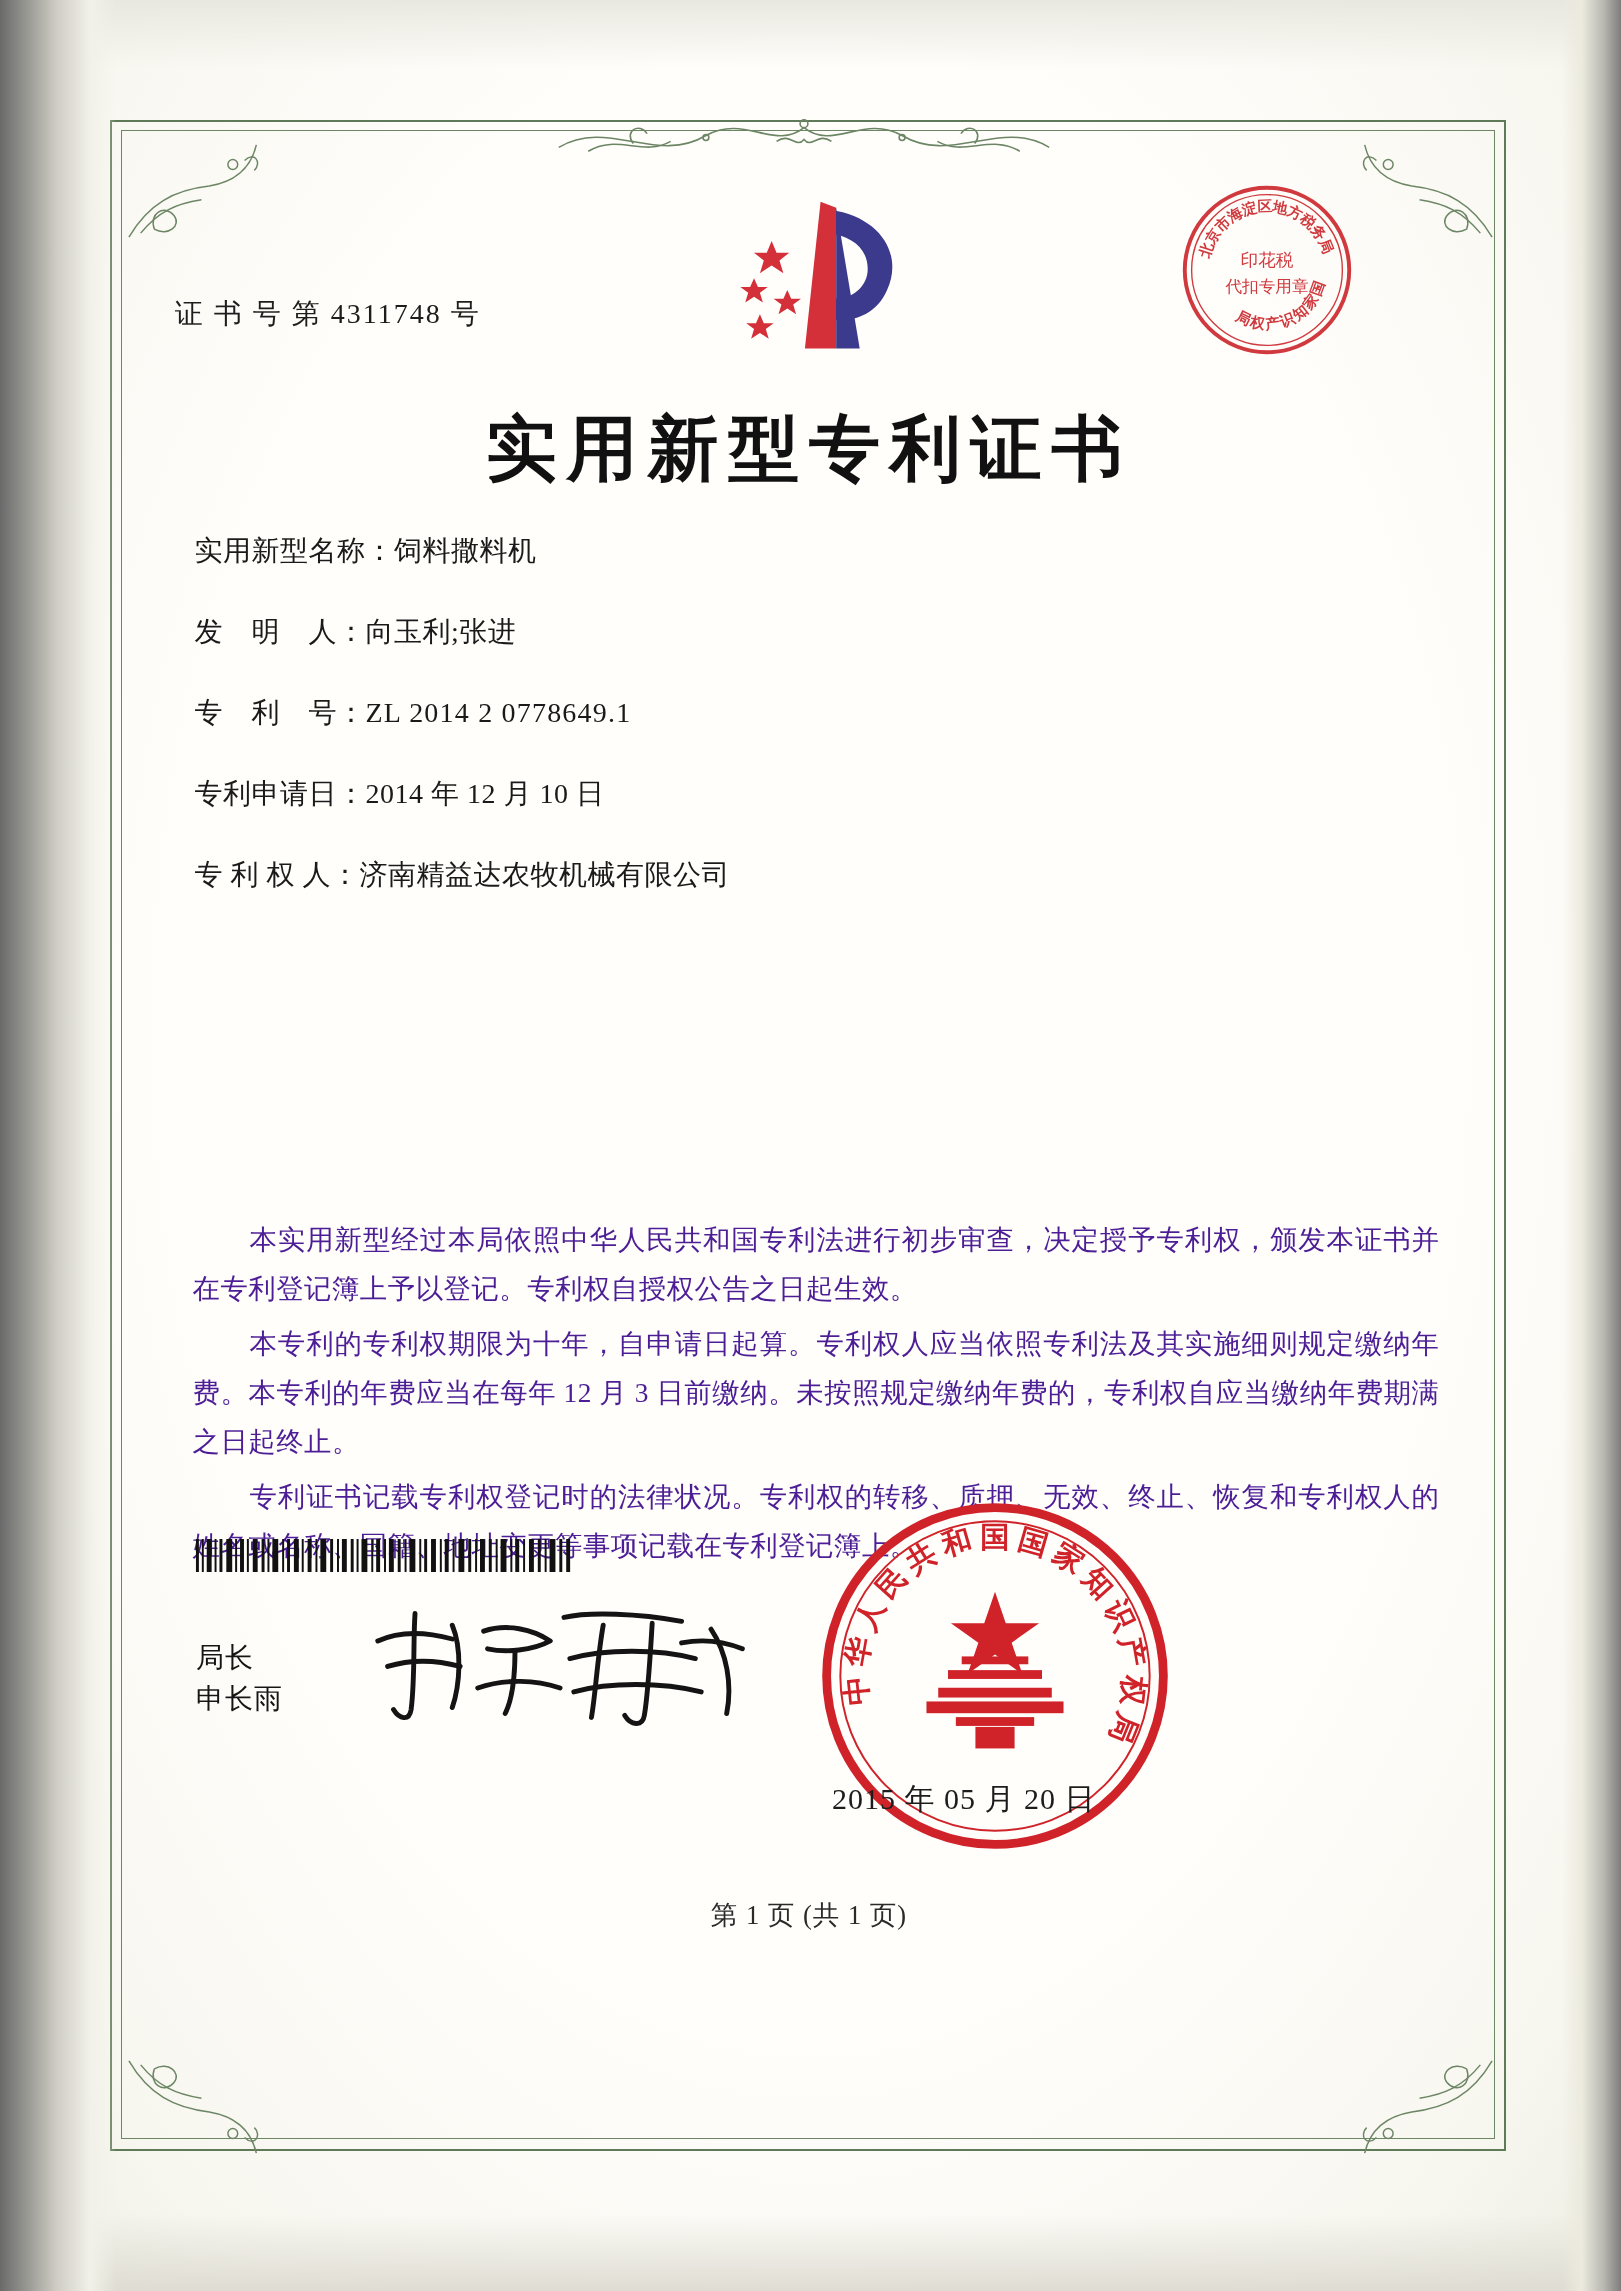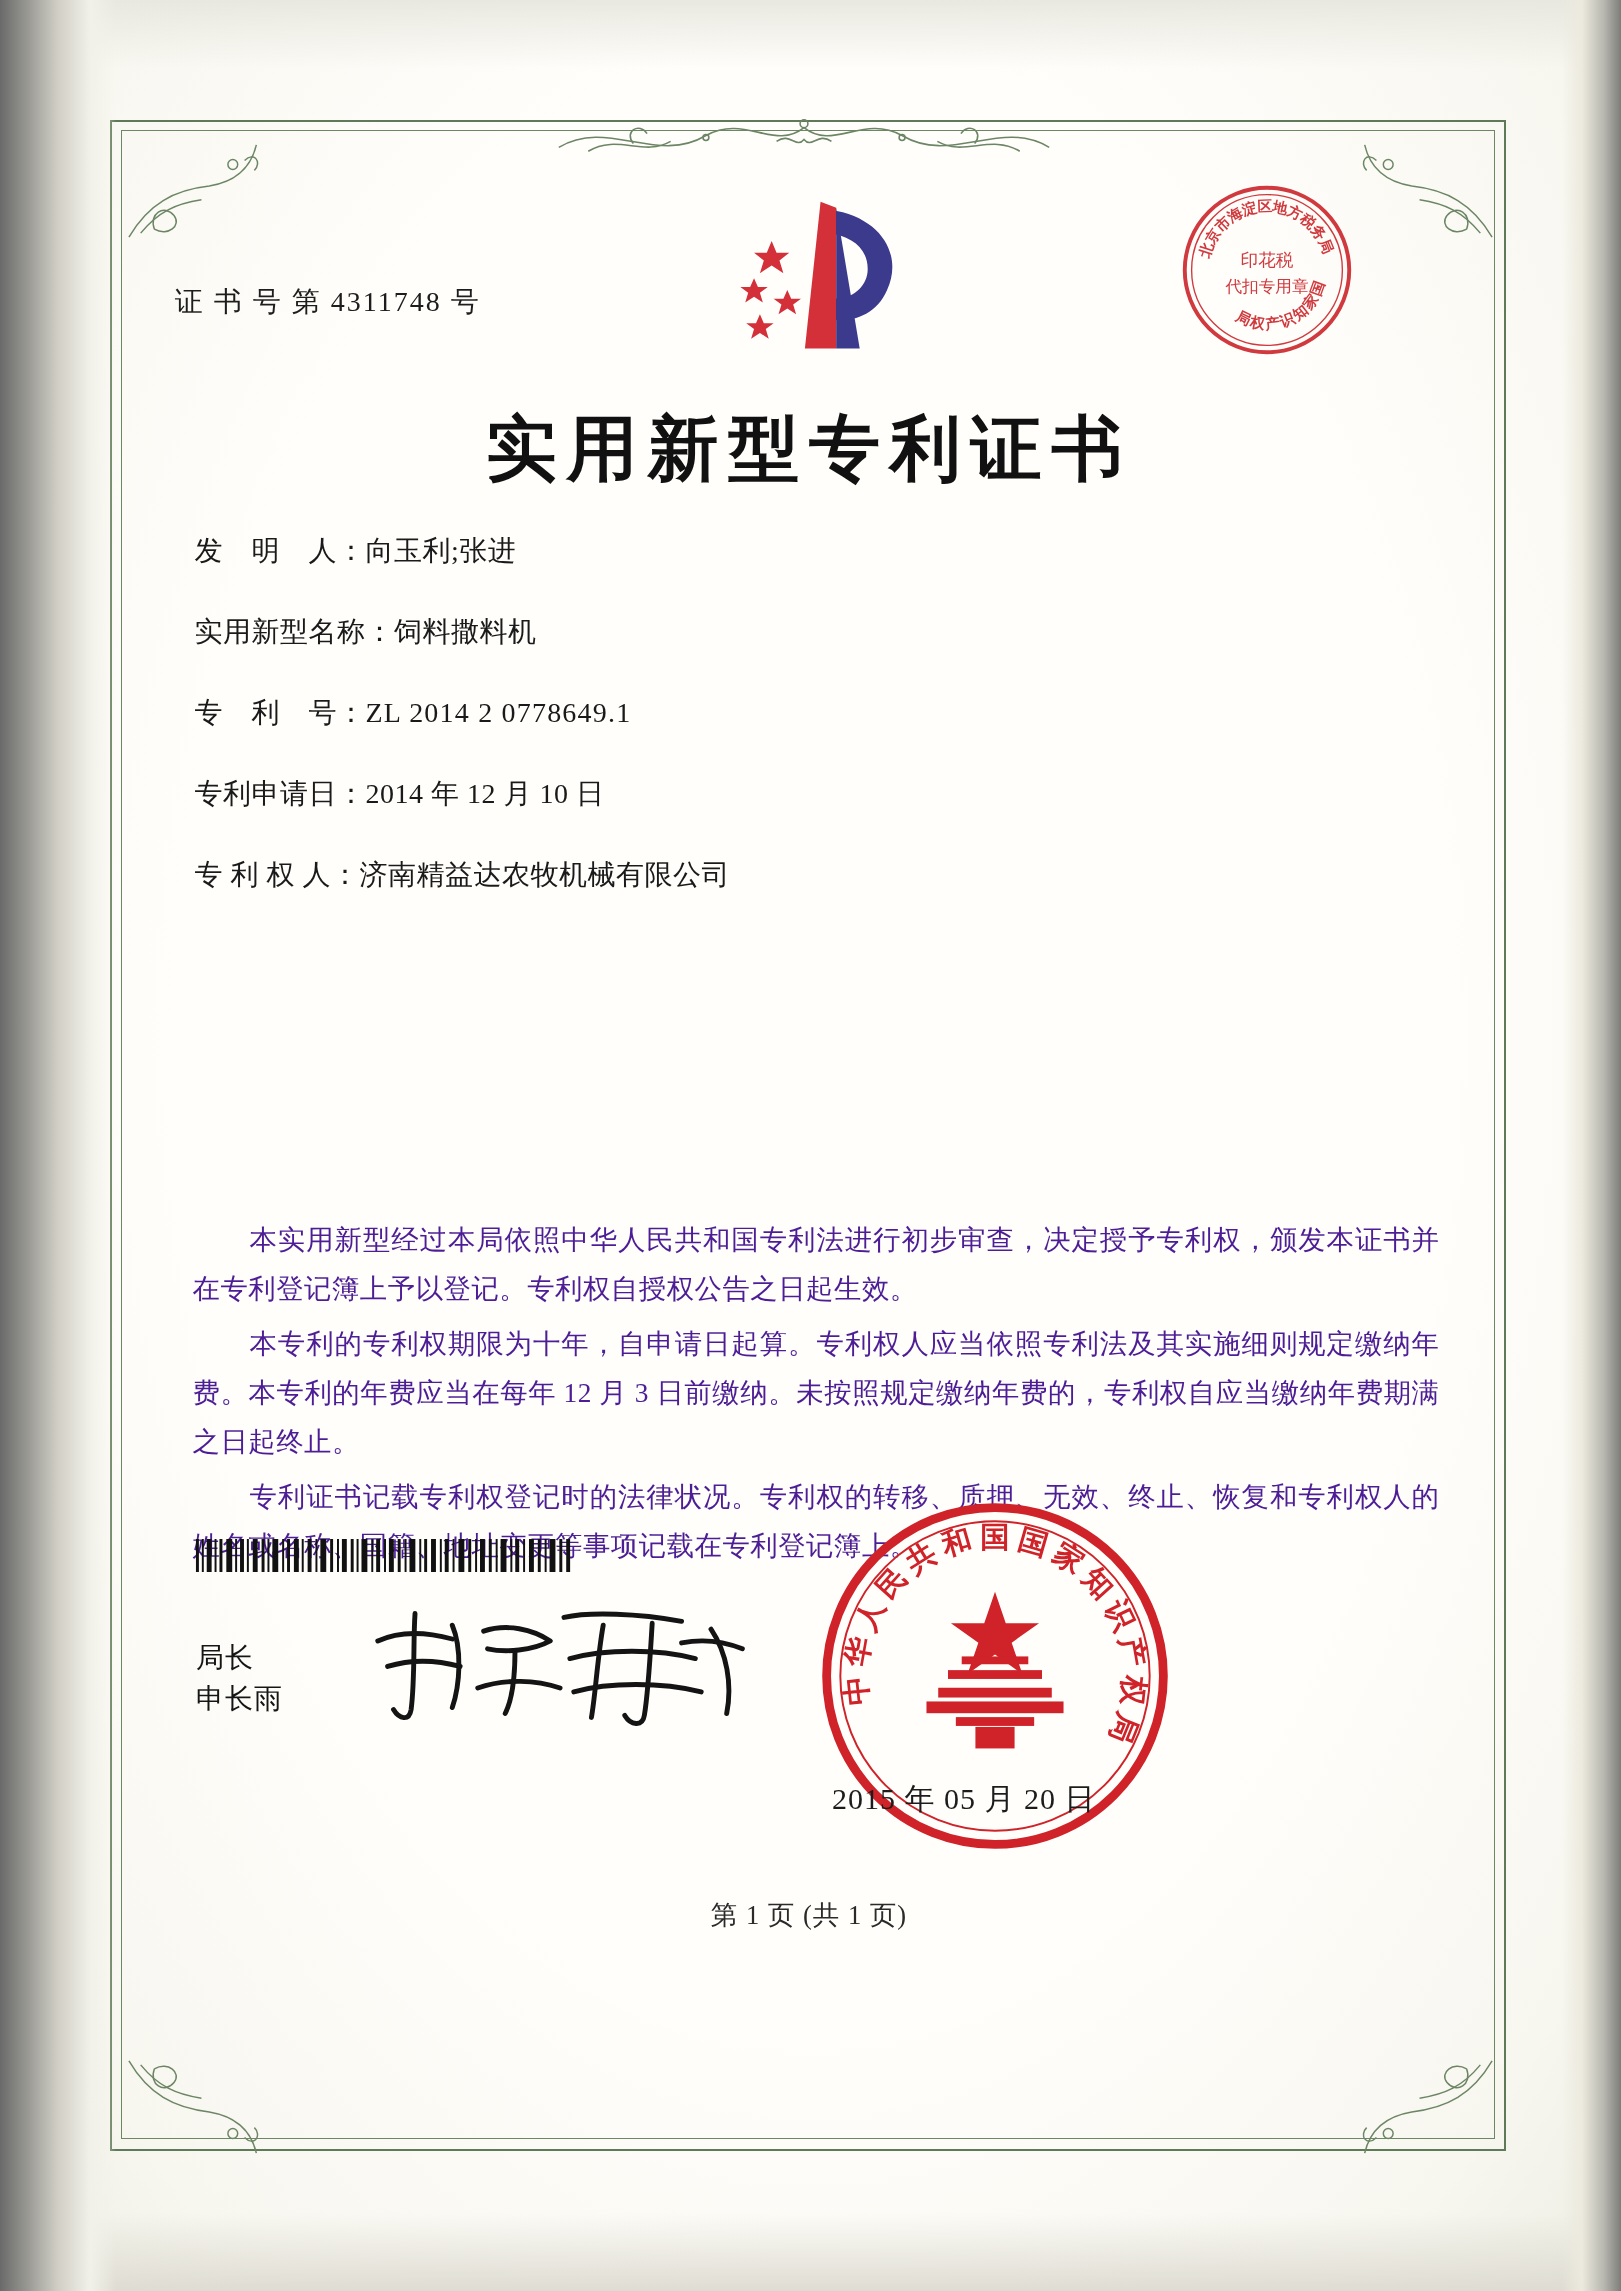--- a/index.html
+++ b/index.html
@@ -89,21 +89,21 @@
   
   #content {
     position: absolute;
     left: 167px; top: 167px;
     width: 1284px;
     color: #1b1b1b;
   }
 
   #cert-number {
     position: absolute;
-    left: 7.8px; top: 116px;
+    left: 7.8px; top: 128px;
     font-size: 28px;
     letter-spacing: 2px;
     color: #1d1d1d;
     white-space: nowrap;
   }
 
   
   #logo {
     position: absolute;
     left: 544px; top: 24.5px;
@@ -347,24 +347,24 @@
           <text x="0" y="-4" text-anchor="middle" fill="#d03a3f" font-family="DejaVu Serif, serif" font-size="18">印花税</text>
           <text x="0" y="22" text-anchor="middle" fill="#d03a3f" font-family="DejaVu Serif, serif" font-size="17">代扣专用章</text>
         </g>
       </svg>
     </div>
 
     <div id="doc-title">实用新型专利证书</div>
 
     <div id="fields">
       <div class="field-row">
-        <span class="field-label">发　明　人：</span><span class="field-value">向玉利;张进</span>
+        <span class="field-label">实用新型名称：</span><span class="field-value">饲料撒料机</span>
       </div>
       <div class="field-row">
-        <span class="field-label">实用新型名称：</span><span class="field-value">饲料撒料机</span>
+        <span class="field-label">发　明　人：</span><span class="field-value">向玉利;张进</span>
       </div>
       <div class="field-row">
         <span class="field-label">专　利　号：</span><span class="field-value mono-value">ZL 2014 2 0778649.1</span>
       </div>
       <div class="field-row">
         <span class="field-label">专利申请日：</span><span class="field-value">2014 年 12 月 10 日</span>
       </div>
       <div class="field-row">
         <span class="field-label">专 利 权 人：</span><span class="field-value">济南精益达农牧机械有限公司</span>
       </div>

